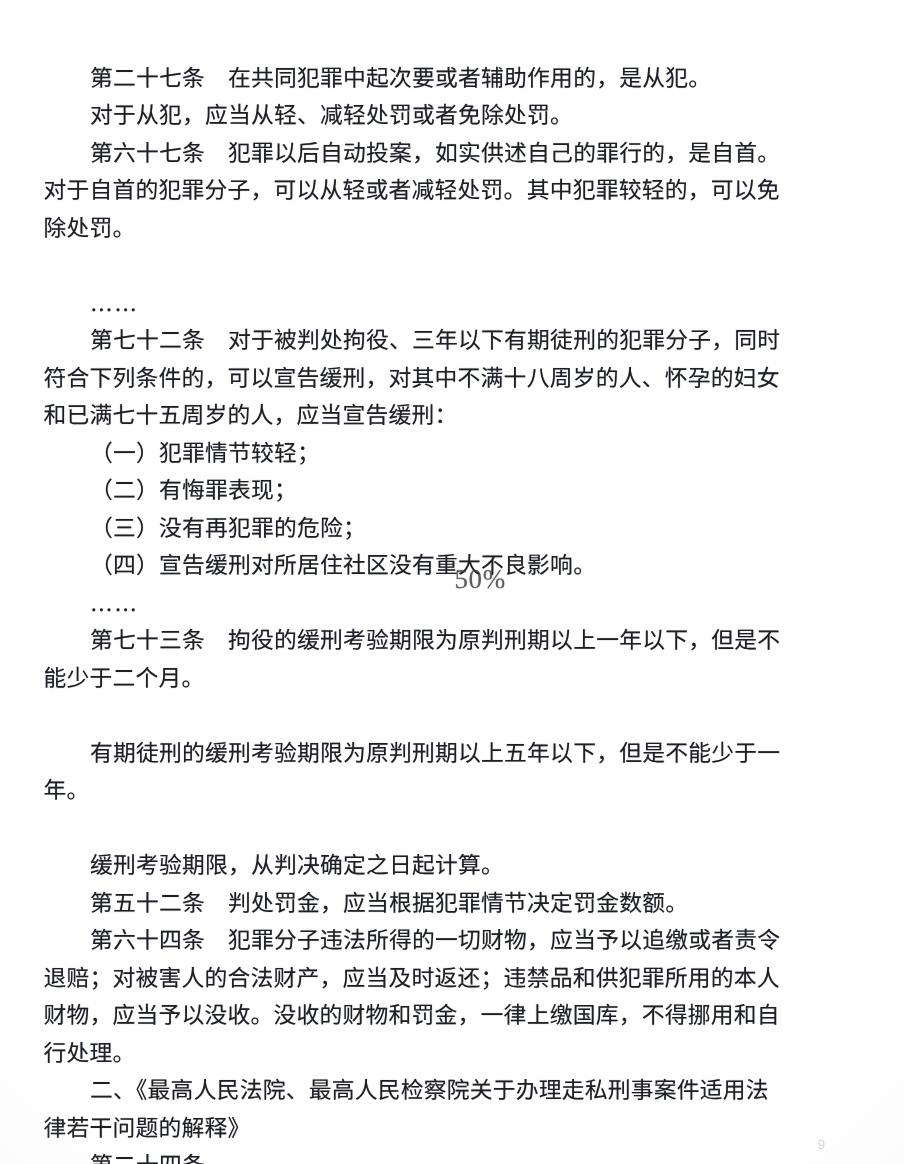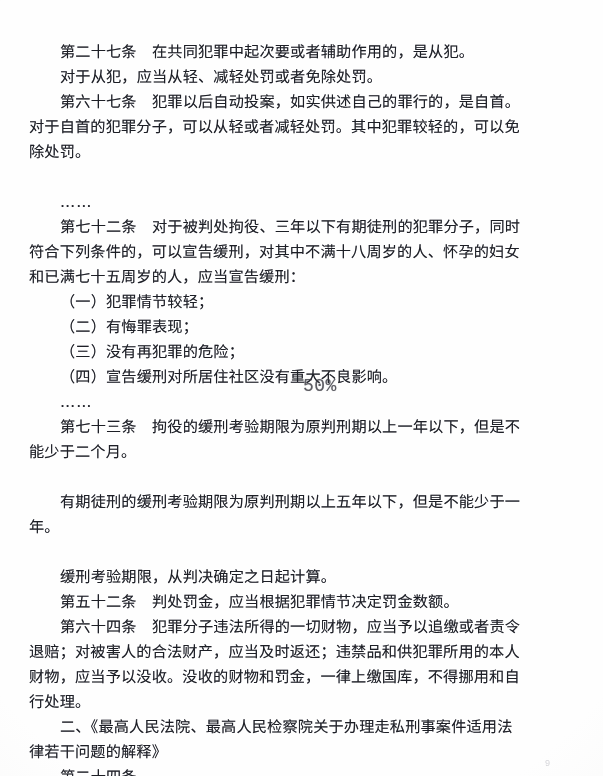--- a/index.html
+++ b/index.html
@@ -64,21 +64,21 @@
   
   .indent-ellipsis { padding-left: 31px; letter-spacing: 1px; }
 
   .blank { height: 25px; }
 
   
   #overlay-50 {
     position: absolute;
     left: 303px;
     top: 376px;
-    font-family: Liberation Mono, monospace;
+    font-family: Liberation Serif, serif;
     font-size: 18px;
     color: #3a3a42;
     letter-spacing: 0.4px;
     opacity: 0.82;
     text-shadow: 0 0 0.8px rgba(60,60,70,0.5);
     z-index: 6;
   }
 
   
   #page-number {

